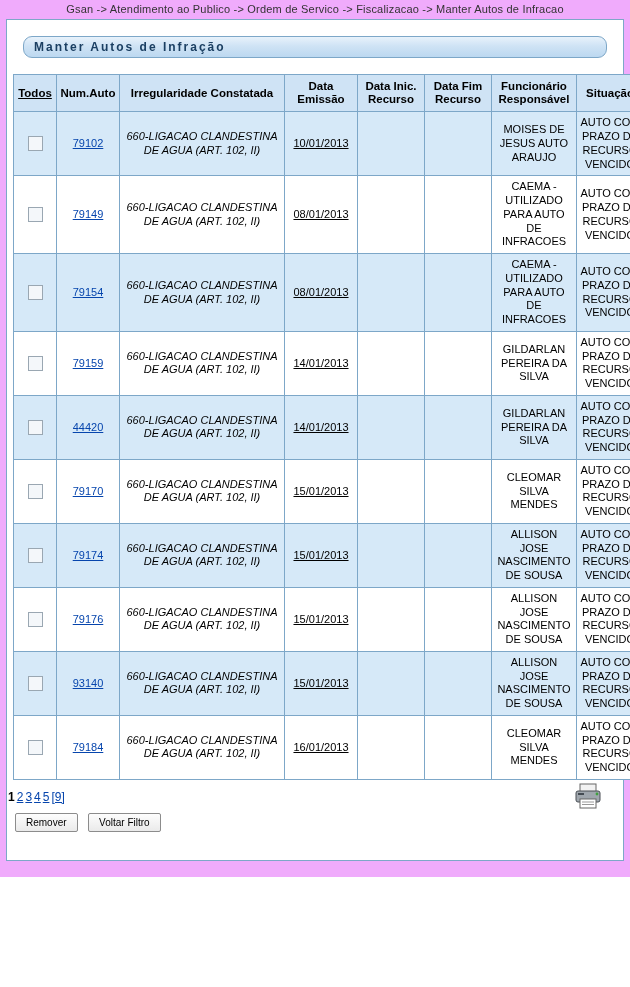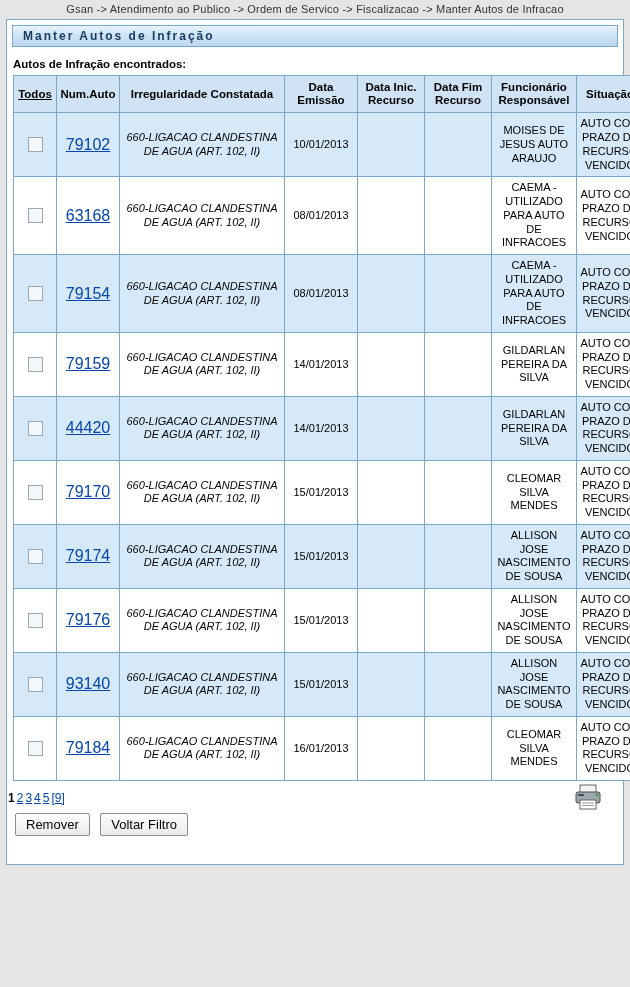--- a/index.html
+++ b/index.html
@@ -3,43 +3,43 @@
 <meta charset="utf-8">
 <style>
   html, body {
     margin: 0;
     padding: 0;
     background: #ffffff;
     font-family: "Liberation Sans", sans-serif;
   }
   #page {
     width: 630px;
-    height: 987px;
+    height: 877px;
     position: relative;
-    background: #e5e5e5;
+    background: #f0abfc;
     overflow: hidden;
   }
   .breadcrumb {
     text-align: center;
     font-size: 11px;
     color: #333333;
     padding: 3px 0 4px 0;
     letter-spacing: 0.2px;
     white-space: nowrap;
   }
   .panel {
     margin: 0 6px;
     border: 1px solid #7da7c8;
     background: #ffffff;
   }
   .title-bar {
     background: linear-gradient(to bottom, #e8f2fb 0%, #cfe3f5 45%, #bcd8f0 100%);
     border: 1px solid #7da7c8;
-    border-radius: 0;
-    margin: 5px;
+    border-radius: 9px;
+    margin: 16px;
     height: 20px;
     line-height: 20px;
     padding-left: 10px;
     font-size: 12px;
     font-weight: bold;
     color: #1b3f62;
     letter-spacing: 2px;
   }
   .section-label {
     font-size: 11.5px;
@@ -78,37 +78,37 @@
   }
   tr.alt td {
     background: #d6e9f8;
   }
   tr.norm td {
     background: #ffffff;
   }
   td.c-check { width: 38px; }
   td.c-num { width: 58px; }
   td.c-irr { width: 160px; font-style: italic; }
-  td.c-emi { width: 68px; }
+  td.c-emi { width: 68px; text-decoration: underline; }
   td.c-ini { width: 62px; }
   td.c-fim { width: 62px; }
   td.c-func { width: 80px; }
   td.c-sit { width: 62px; }
   .chk {
     width: 13px;
     height: 13px;
     border: 1px solid #9aa7b2;
     background: #f4f7fa;
     display: inline-block;
     vertical-align: middle;
   }
   a.numlink {
     color: #0645ad;
     text-decoration: underline;
-    font-size: 16px;
+    font-size: 11px;
   }
   .pager {
     text-align: left;
     font-size: 12px;
     padding: 10px 0 4px 0;
     position: relative;
   }
   .pager a {
     color: #0645ad;
     text-decoration: underline;
@@ -122,21 +122,21 @@
   .printer {
     position: absolute;
     right: 20px;
     top: 2px;
   }
   .btn-row {
     padding: 4px 0 10px 8px;
   }
   .btn {
     font-family: "Liberation Sans", sans-serif;
-    font-size: 13px;
+    font-size: 10px;
     color: #000000;
     background: linear-gradient(to bottom, #fdfdfd 0%, #eaeaea 100%);
     border: 1px solid #8c8c8c;
     border-radius: 2px;
     padding: 3px 10px;
     margin-right: 6px;
     cursor: pointer;
   }
   .bottom-space { height: 18px; }
 </style>
@@ -144,21 +144,20 @@
 <body>
 
 <div id="page">
 
   <div class="breadcrumb">Gsan -&gt; Atendimento ao Publico -&gt; Ordem de Servico -&gt; Fiscalizacao -&gt; Manter Autos de Infracao</div>
 
   <div class="panel">
 
     <div class="title-bar">Manter Autos de Infração</div>
 
-    <div class="section-label">Autos de Infração encontrados:</div>
 
     <table class="grid">
       <thead>
         <tr>
           <th class="todos" style="width:38px"><u>Todos</u></th>
           <th style="width:58px">Num.Auto</th>
           <th style="width:160px">Irregularidade Constatada</th>
           <th style="width:68px">Data Emissão</th>
           <th style="width:62px">Data Inic. Recurso</th>
           <th style="width:62px">Data Fim Recurso</th>
@@ -174,21 +173,21 @@
           <td class="c-irr">660-LIGACAO CLANDESTINA DE AGUA (ART. 102, II)</td>
           <td class="c-emi">10/01/2013</td>
           <td class="c-ini"></td>
           <td class="c-fim"></td>
           <td class="c-func">MOISES DE JESUS AUTO ARAUJO</td>
           <td class="c-sit">AUTO COM PRAZO DE RECURSO VENCIDO</td>
         </tr>
 
         <tr class="norm">
           <td class="c-check"><span class="chk"></span></td>
-          <td class="c-num"><a class="numlink" href="#">63168</a></td>
+          <td class="c-num"><a class="numlink" href="#">79149</a></td>
           <td class="c-irr">660-LIGACAO CLANDESTINA DE AGUA (ART. 102, II)</td>
           <td class="c-emi">08/01/2013</td>
           <td class="c-ini"></td>
           <td class="c-fim"></td>
           <td class="c-func">CAEMA - UTILIZADO PARA AUTO DE INFRACOES</td>
           <td class="c-sit">AUTO COM PRAZO DE RECURSO VENCIDO</td>
         </tr>
 
         <tr class="alt">
           <td class="c-check"><span class="chk"></span></td>

